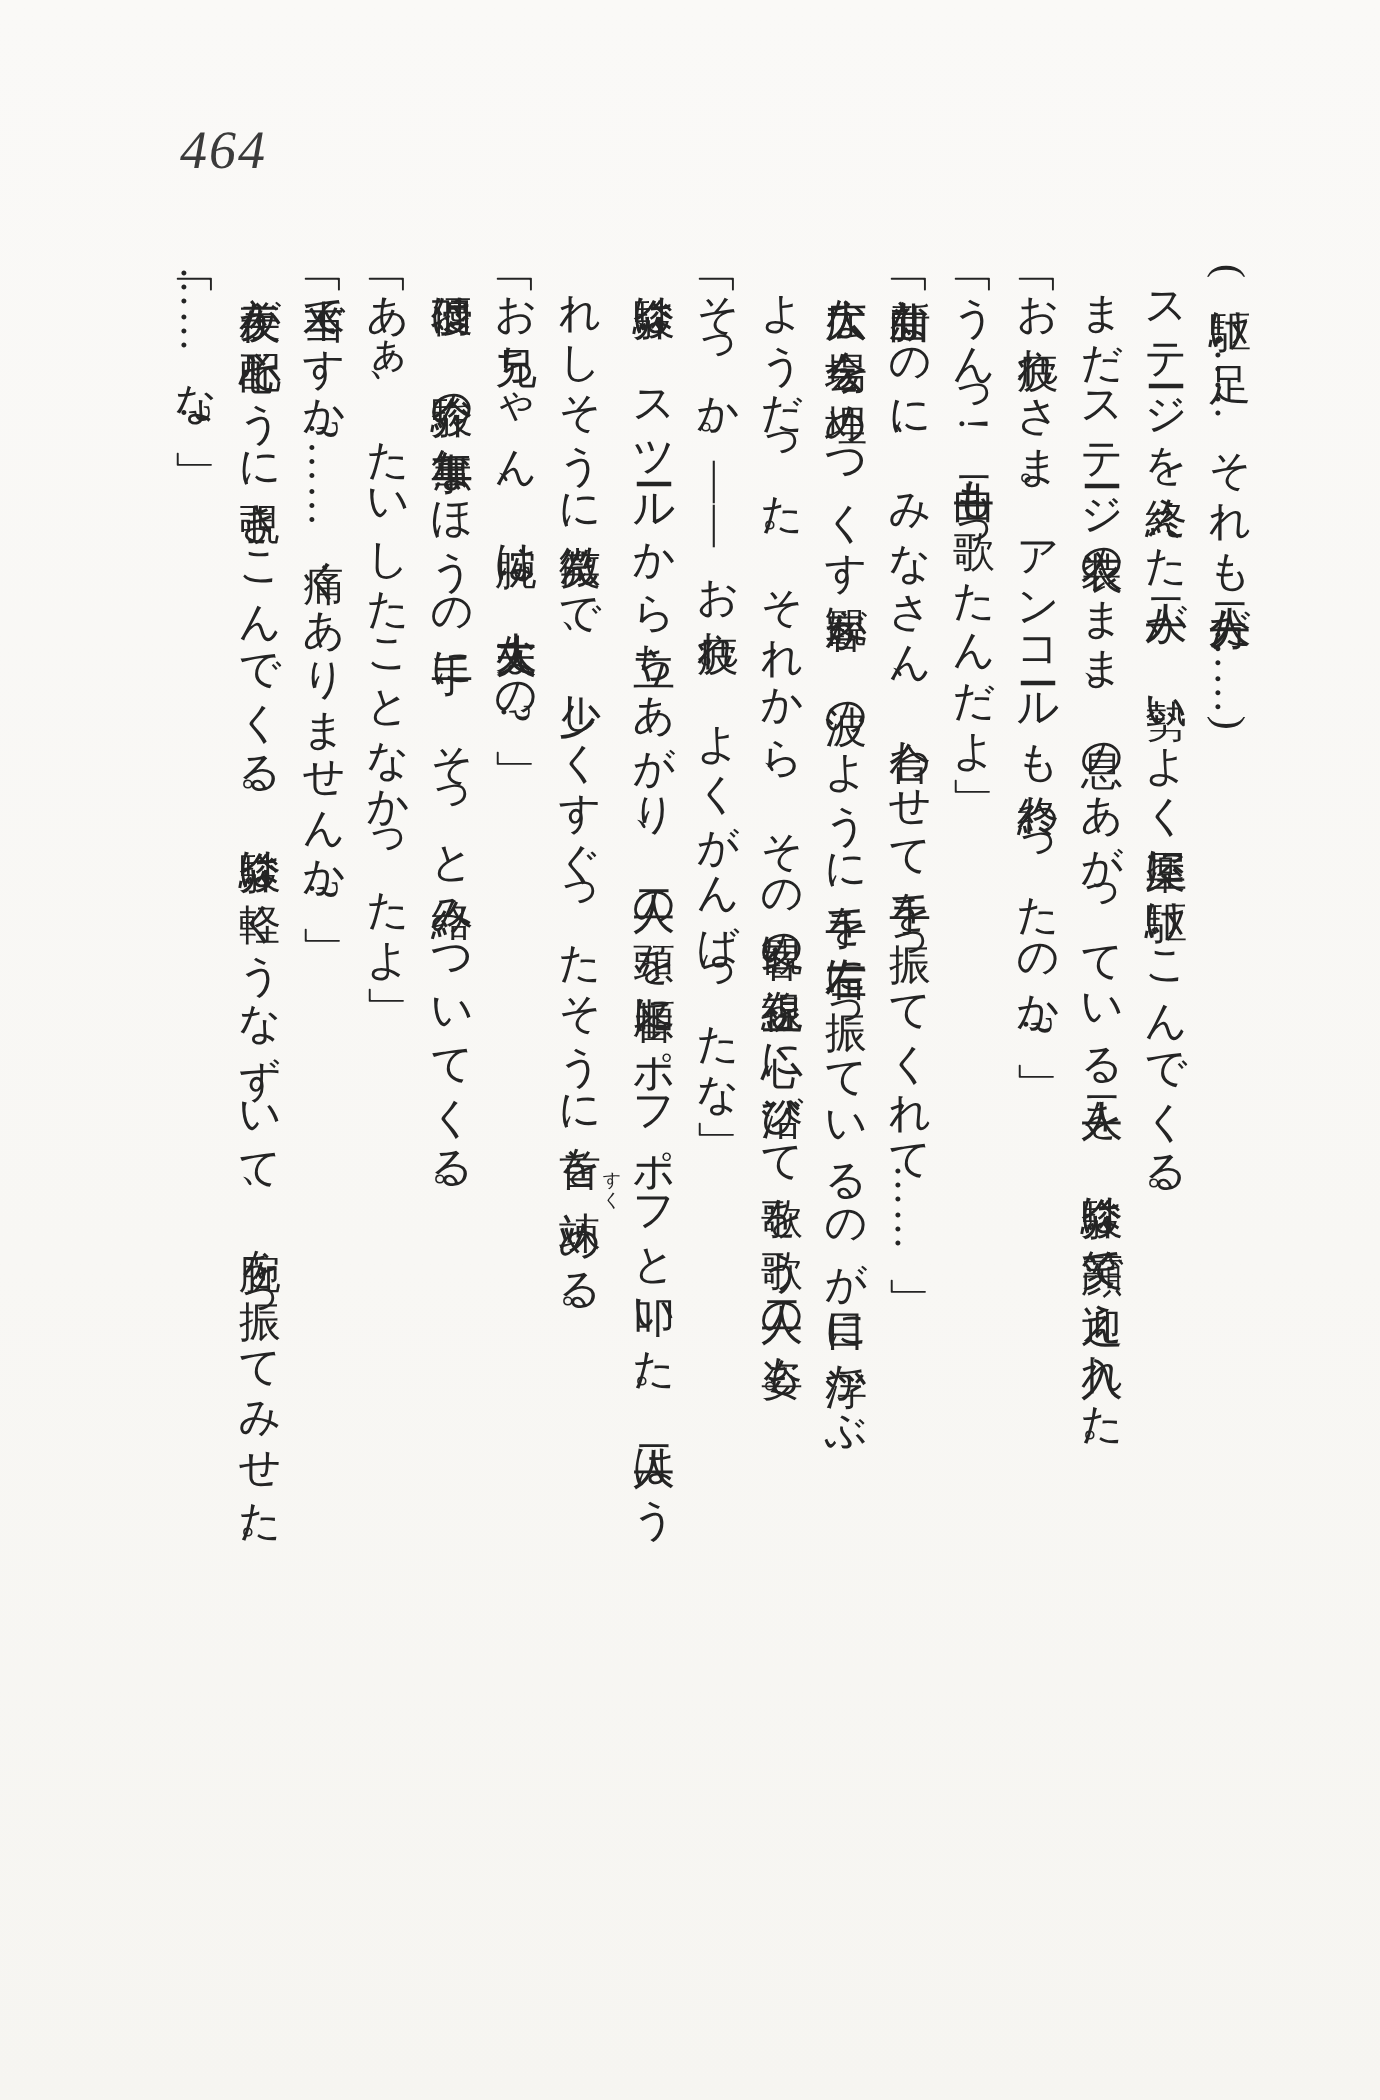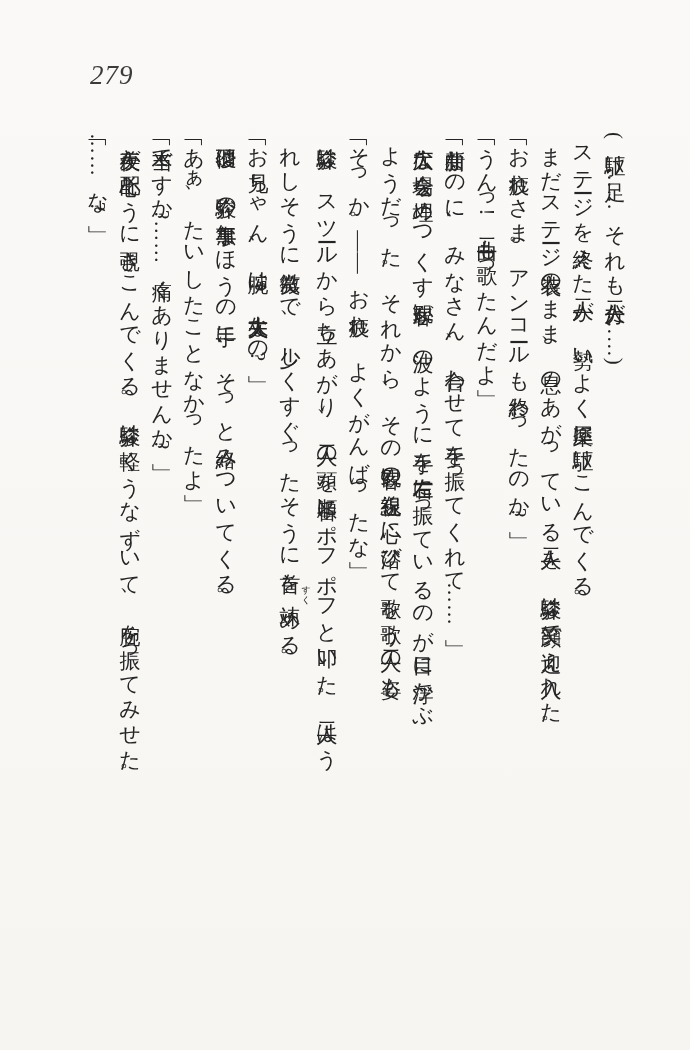--- a/index.html
+++ b/index.html
@@ -43,21 +43,21 @@
   rt {
     font-size: 9px;
     letter-spacing: 0;
     color: #242424;
   }
 </style>
 </head>
 <body>
 
 <div class="page">
-  <div class="page-number">279</div>
+  <div class="page-number">464</div>
   <div class="text-columns">
       <p>(駆け足……それも二人分だ……)</p>
       <p>ステージを終えた二人が、勢いよく楽屋に駆けこんでくる。</p>
       <p>まだステージ衣装のまま、息のあがっている二人を、駿介は笑顔で迎え入れた。</p>
       <p>「お疲れさま。アンコールも終わったのか?」</p>
       <p>「うんっ! 二曲も歌ったんだよ」</p>
       <p>「新曲なのに、みなさん、合わせて手を振ってくれて……」</p>
       <p>広大な会場を埋めつくす観客が、波のように手を左右に振っているのが目に浮かぶ</p>
       <p>ようだった。それから、その観客の視線を一心に浴びて歌を歌う二人の姿も。</p>
       <p>「そっか。――お疲れ。よくがんばったな」</p>

